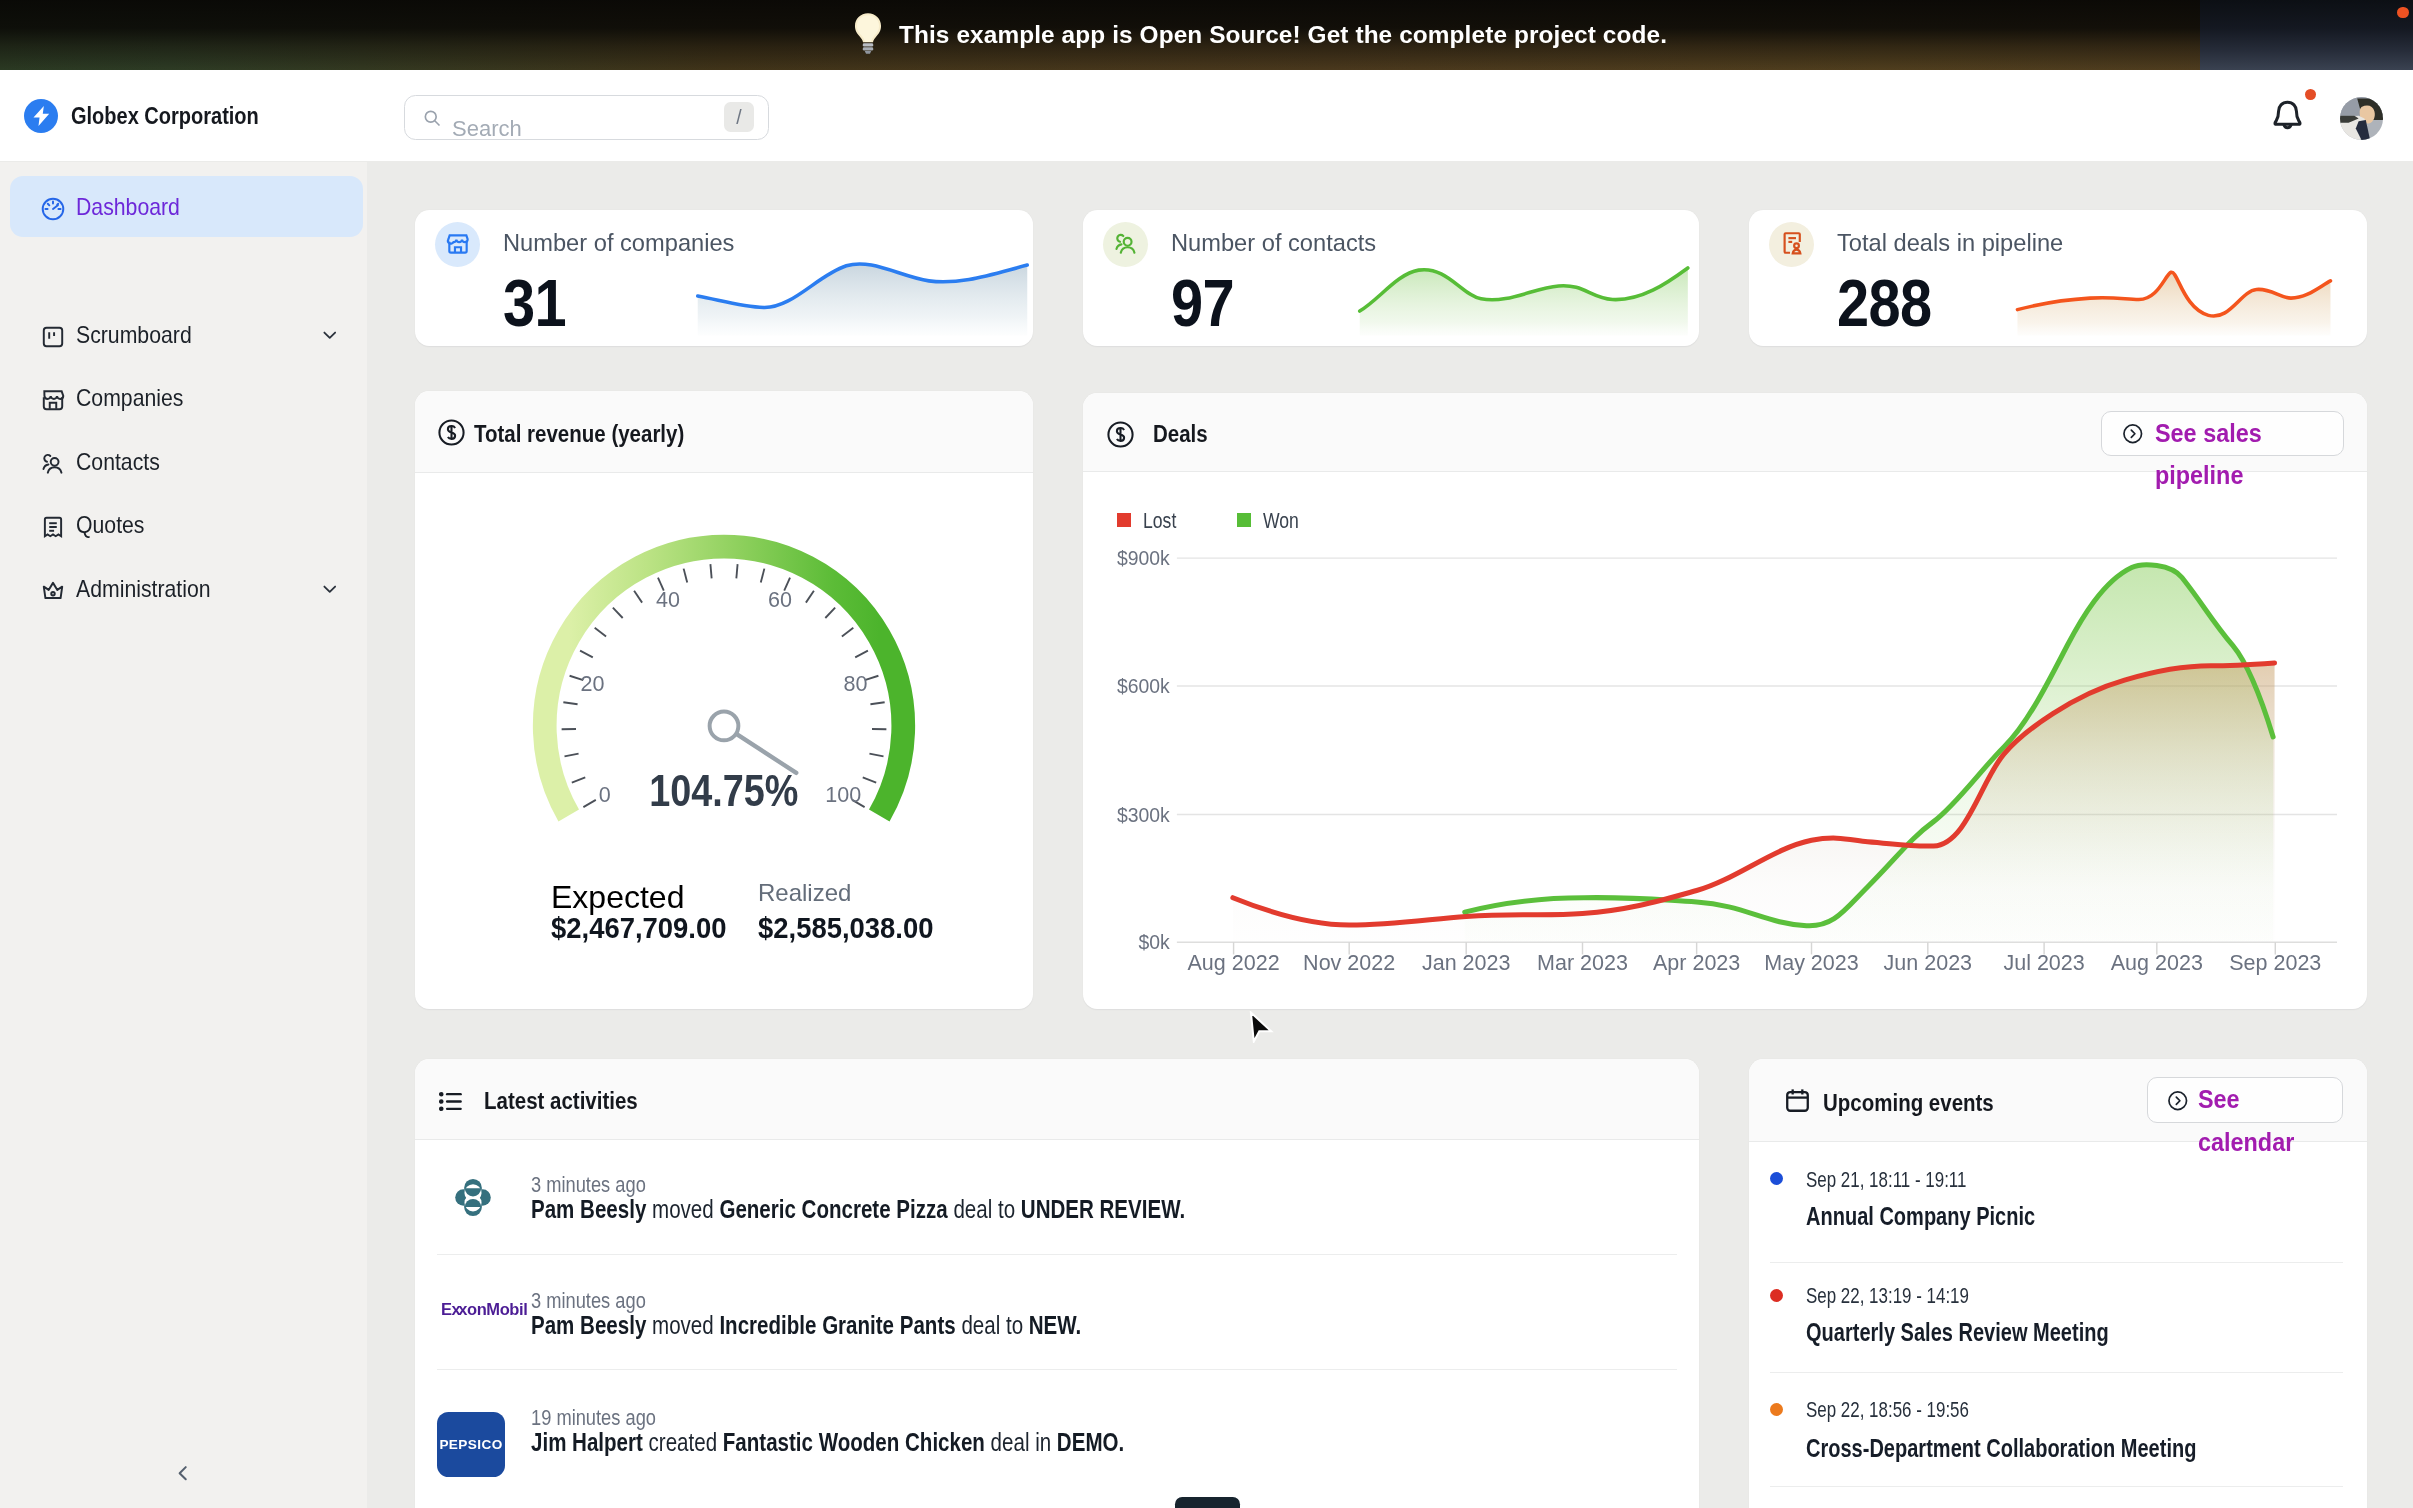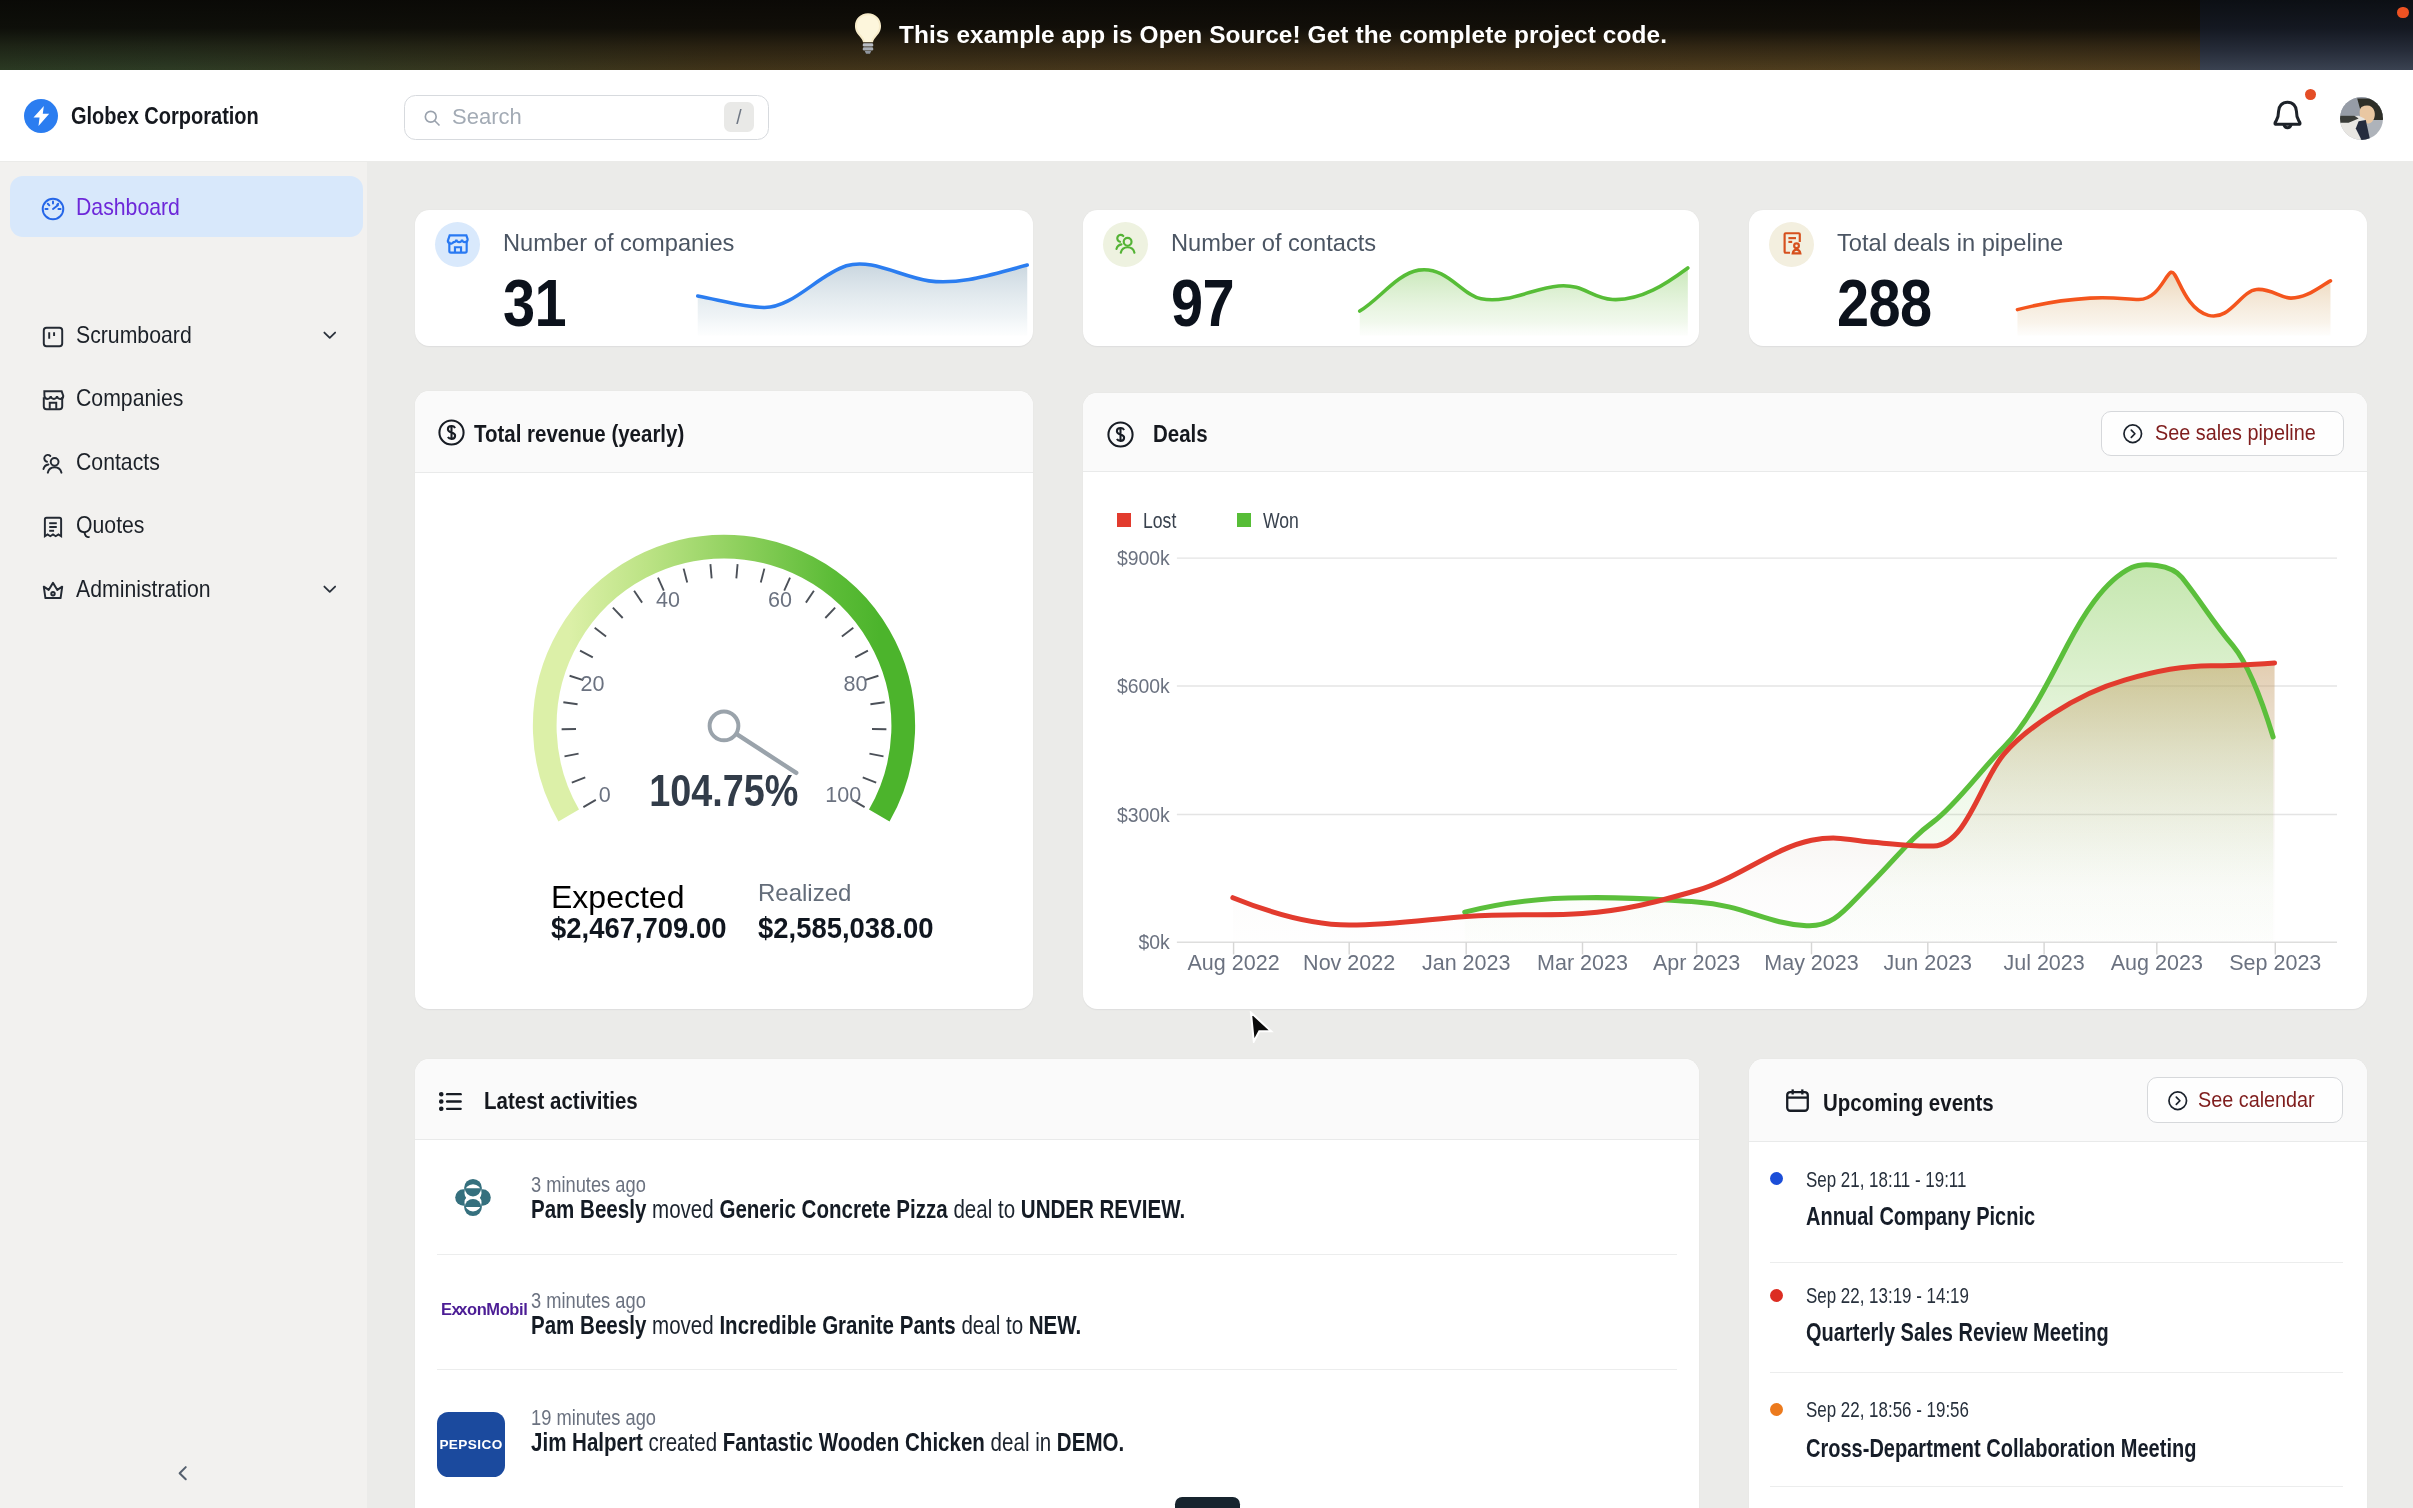--- a/index.html
+++ b/index.html
@@ -7,37 +7,37 @@
 .banner{left:0;top:0;width:2413px;height:70px;background:
  linear-gradient(180deg,rgba(8,7,5,.95) 0%,rgba(10,9,6,.88) 40%,rgba(16,13,8,.5) 66%,rgba(30,24,10,.05) 100%),
  linear-gradient(90deg,#2b3b24 0%,#2e3d26 7%,#343a22 15%,#42351a 30%,#4c3a1e 55%,#52401f 78%,#503d20 100%);}
 .banright{left:2200px;top:0;width:213px;height:70px;background:linear-gradient(180deg,#0c0f14 0%,#141821 40%,#262c39 72%,#3a4251 100%)}
 .bandot{left:2397px;top:6.5px;width:11.5px;height:11.5px;border-radius:50%;background:#ee5222}
 .bantext{left:899px;top:0;height:70px;line-height:70px;color:#fff;font-size:24.4px;font-weight:700;letter-spacing:0.1px}
 .header{left:0;top:70px;width:2413px;height:91px;background:#fff}
 .logoc{left:24px;top:99px;width:34px;height:34px;border-radius:50%;background:#2b7df0}
 .brand{left:71px;top:70px;height:91px;line-height:91px;font-size:24.4px;font-weight:700;color:#15181e;transform:scaleX(.82);transform-origin:left center}
 .search{left:404px;top:95px;width:365px;height:45px;border:1.4px solid #d7dade;border-radius:11.5px;background:#fff}
-.search .ph{position:absolute;left:47px;top:0;line-height:42px;font-size:22px;color:#a3abb5}
+.search .ph{position:absolute;left:47px;top:12px;line-height:42px;font-size:22px;color:#a3abb5}
 .skey{position:absolute;left:319px;top:5.7px;width:30px;height:30px;background:#e9e9e7;border-radius:6.5px;color:#6e7683;font-size:19.4px;text-align:center;line-height:30px}
 .belldot{left:2305px;top:89px;width:10.8px;height:10.8px;border-radius:50%;background:#e44d26}
 .avatar{left:2340px;top:97px;width:43px;height:43px;border-radius:50%;overflow:hidden}
 .sidebar{left:0;top:162px;width:367px;height:1347px;background:#f2f1ef}
 .mitem{position:absolute;left:0;width:367px;height:61px;color:#1c2128;font-size:24px}
 .mitem .lab{position:absolute;left:76px;top:0;line-height:61px;transform:scaleX(.885);transform-origin:left center}
 .mitem svg{position:absolute;left:40px;top:20px}
 .pill{left:10px;top:14.4px;width:353px;height:61px;border-radius:13px;background:#d8e8fb}
 
 .card{position:absolute;background:#fff;border-radius:14.4px;box-shadow:0 0.7px 1.4px rgba(15,23,42,.06)}
 .chead{position:absolute;left:0;top:0;width:100%;background:#fafafa;border-bottom:1.4px solid #e9eaea;border-radius:14.4px 14.4px 0 0}
 .ctitle{position:absolute;font-weight:700;color:#15181e;font-size:24.4px;transform:scaleX(.84);transform-origin:left center}
 .statlab{position:absolute;left:88px;top:19.4px;font-size:24.4px;color:#4b5563;transform:scaleX(.97);transform-origin:left center}
 .statnum{position:absolute;left:88px;top:55px;font-size:66px;font-weight:700;color:#0c121c;letter-spacing:-0.7px;transform:scaleX(.875);transform-origin:left center}
 .iconcirc{position:absolute;left:20px;top:11.5px;width:45px;height:45px;border-radius:50%}
-.btn{position:absolute;border:1.4px solid #d6d8db;border-radius:10px;background:#fefefe;color:#7f1d1d;font-size:22px;font-weight:400}
+.btn{position:absolute;border:1.4px solid #d6d8db;border-radius:10px;background:#fefefe;color:#a21caf;font-size:26px;font-weight:700}
 .btn svg{position:absolute}
 .evdot{position:absolute;width:13px;height:13px;border-radius:50%}
 .evtime{position:absolute;left:57px;font-size:22px;color:#27303c;transform:scaleX(.77);transform-origin:left center}
 .evtitle{position:absolute;left:57px;font-size:26px;font-weight:700;color:#161d28;transform:scaleX(.77);transform-origin:left center}
 .divline{position:absolute;height:1.4px;background:#eceded}
 .acttime{position:absolute;left:116px;font-size:21.5px;color:#6b7280;transform:scaleX(.85);transform-origin:left center}
 .acttext{position:absolute;left:116px;font-size:26px;color:#1c242e;transform:scaleX(.79);transform-origin:left center}
 .acttext b{color:#141b24}
 </style></head>
 <body>

